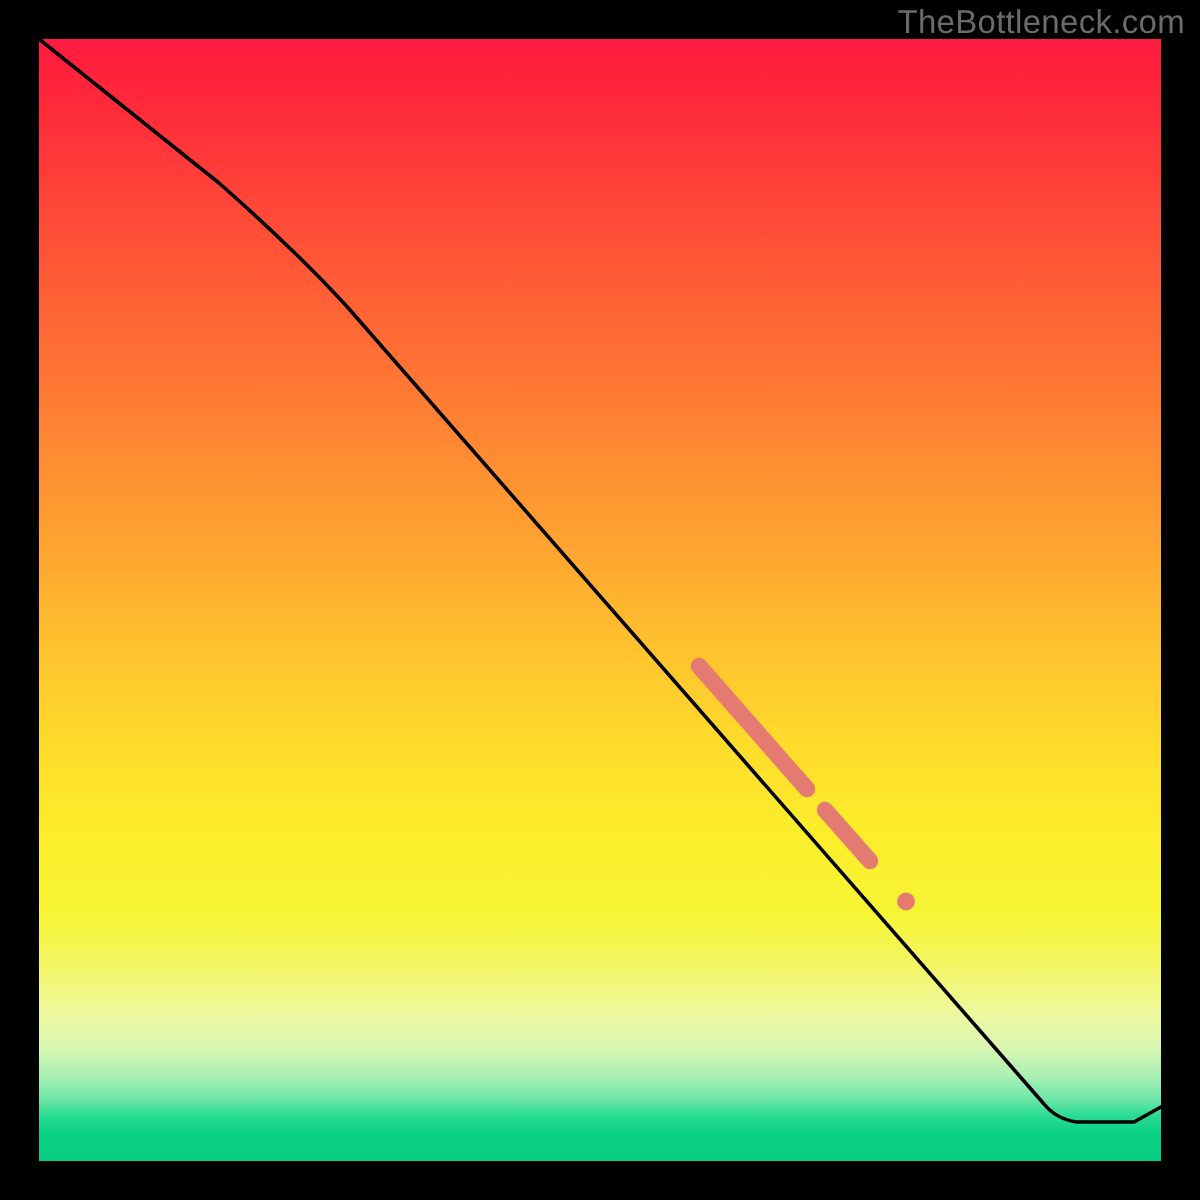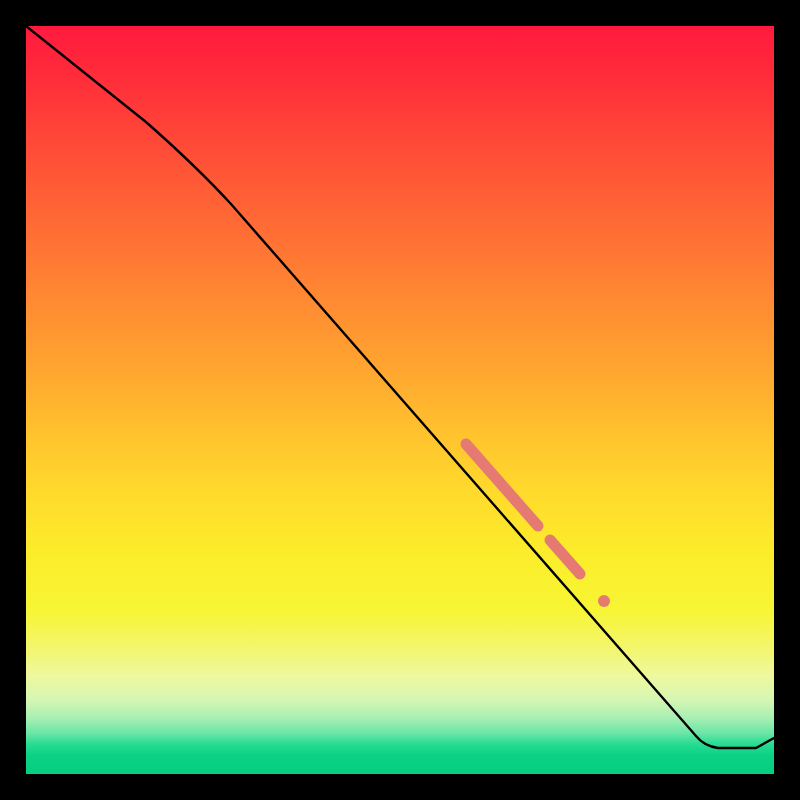--- a/index.html
+++ b/index.html
@@ -95,13 +95,14 @@
     <path class="curve-main" d="M 0 0
              L 60 48
              L 120 96
              Q 170 140 205 178
              L 670 710
              Q 678 720 692 722
              L 730 722
              L 748 712"></path>
   </svg>
 
+  <div class="watermark">TheBottleneck.com</div>
 </div>
 
 </body></html>

